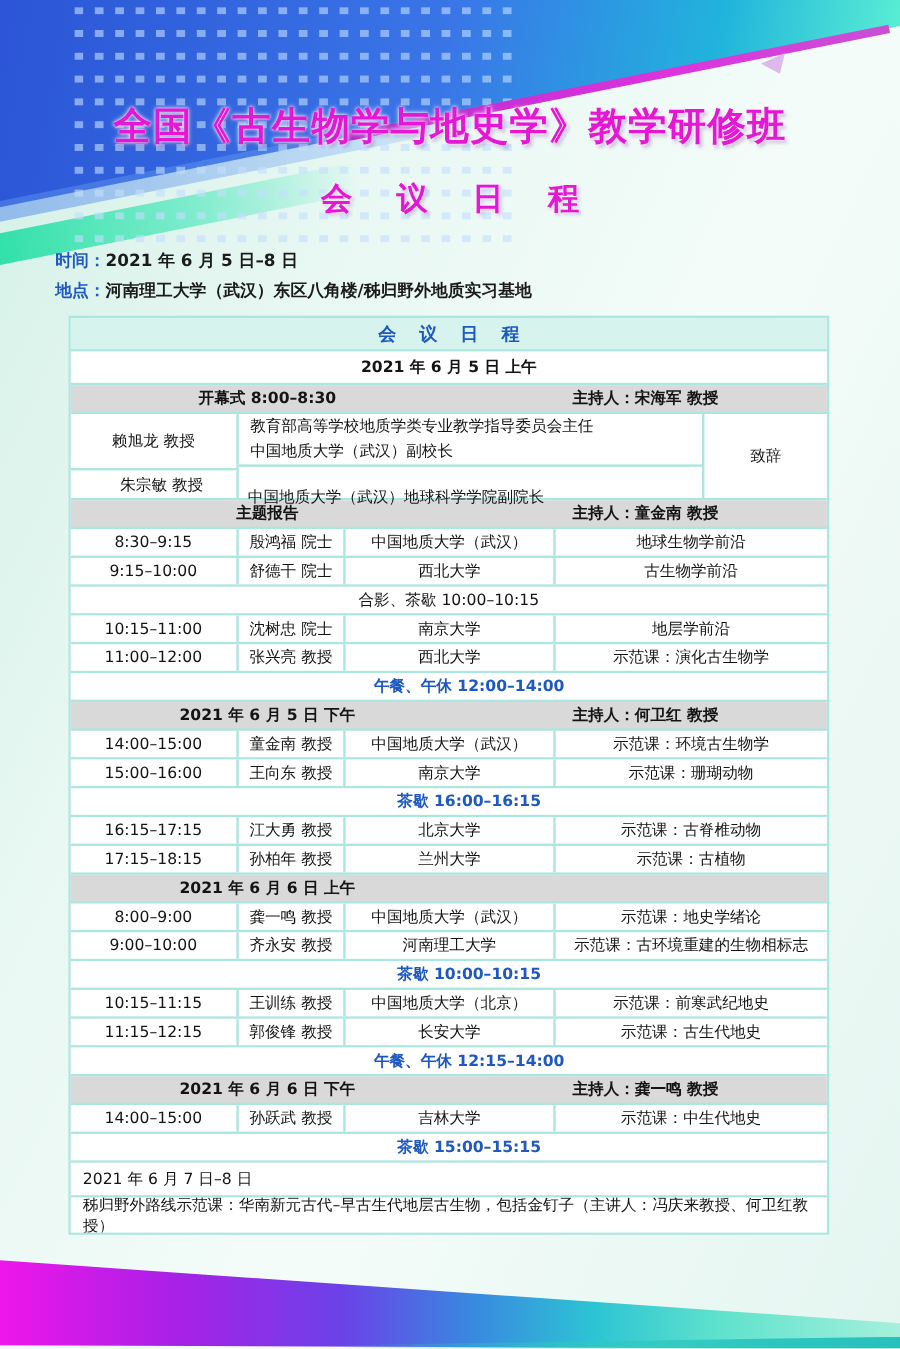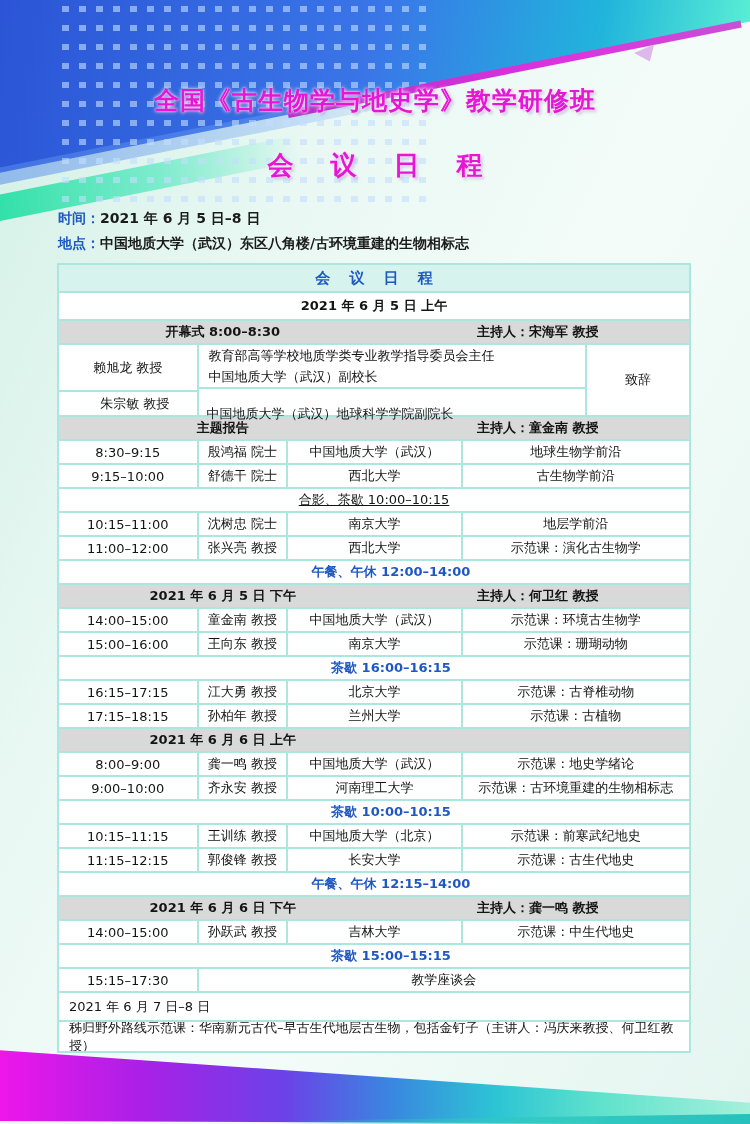--- a/index.html
+++ b/index.html
@@ -55,29 +55,29 @@
   }
   .deco-wedge-edge{
     position:absolute;left:280px;top:1114px;width:470px;height:10px;
     background:linear-gradient(90deg,rgba(53,204,196,0),#2fc8c0 70%,#28c0bc);
     clip-path:polygon(0 70%,100% 0,100% 100%,0 100%);
   }
 
   
   .title{
     position:absolute;left:0;right:0;top:84px;text-align:center;
-    font-size:25px;font-weight:bold;color:var(--magenta);letter-spacing:1px;
+    font-size:32px;font-weight:bold;color:var(--magenta);letter-spacing:1px;
     text-shadow:0 0 4px rgba(255,255,255,.95),0 0 2px rgba(255,214,247,.95),2px 2px 3px rgba(110,40,150,.35);
   }
   .subtitle{
     position:absolute;left:0;right:0;top:148px;text-align:center;
     font-size:26px;font-weight:bold;color:var(--magenta);letter-spacing:14px;padding-left:14px;
     text-shadow:0 0 4px rgba(255,255,255,.95),0 0 2px rgba(255,214,247,.95),2px 2px 3px rgba(110,40,150,.35);
   }
-  .info{position:absolute;left:58px;top:206px;font-size:14px;font-weight:bold;line-height:25px;color:#1b1b1b;}
+  .info{position:absolute;left:46px;top:206px;font-size:14px;font-weight:bold;line-height:25px;color:#1b1b1b;}
   .info .lbl{color:var(--blue);}
 
   
   .schedule{
     position:absolute;left:57px;top:263px;width:634px;
     border:2px solid var(--line);background:#ffffff;
     font-size:13px;color:#141414;
   }
   .row{display:flex;height:24px;border-bottom:2px solid var(--line);background:#ffffff;}
   .row:last-child{border-bottom:none;}
@@ -86,21 +86,21 @@
   .row.r-title .c{width:100%;color:var(--blue);font-weight:bold;font-size:15px;letter-spacing:7px;padding-left:7px;}
   .row.day{height:28px;font-weight:600;}
   .row.day .c{width:100%;}
   .row.session{background:var(--gray);font-weight:600;}
   .row.session .l{width:52%;}
   .row.session .r{flex:1;}
   .row.talk .time{width:22.15%;border-right:2px solid var(--line);}
   .row.talk .name{width:14.24%;border-right:2px solid var(--line);}
   .row.talk .org{width:27.69%;border-right:2px solid var(--line);}
   .row.talk .topic{flex:1;}
-  .row.note .c{width:100%;text-decoration:underline;}
+  .row.note .c{width:100%;}
   .row.brk .c{width:100%;color:var(--blue);font-weight:bold;padding-left:34px;}
   .row.activity .time{width:22.15%;border-right:2px solid var(--line);}
   .row.activity .rest{flex:1;}
   .row.leftnote{height:29px;}
   .row.leftnote .c{width:100%;justify-content:flex-start;text-align:left;padding-left:10px;}
   .row.opening{height:72px;}
   .col{display:flex;flex-direction:column;border-right:2px solid var(--line);}
   .col.names{width:22.15%;}
   .col.descs{width:61.7%;gap:16px;}
   .cell{display:flex;align-items:center;justify-content:center;}
@@ -120,21 +120,21 @@
   <div class="deco-teal"></div>
   <div class="deco-dots"></div>
   <div class="deco-ribbon"></div>
   <div class="deco-arrow"></div>
 
   <div class="title">全国《古生物学与地史学》教学研修班</div>
   <div class="subtitle">会 议 日 程</div>
 
   <div class="info">
     <div><span class="lbl">时间：</span><span>2021 年 6 月 5 日–8 日</span></div>
-    <div><span class="lbl">地点：</span><span>中国地质大学（武汉）东区八角楼/古环境重建的生物相标志</span></div>
+    <div><span class="lbl">地点：</span><span>河南理工大学（武汉）东区八角楼/秭归野外地质实习基地</span></div>
   </div>
 
   <div class="schedule">
     <div class="row r-title">
       <div class="c">会 议 日 程</div>
     </div>
     <div>
         <div class="row day">
           <div class="c">2021 年 6 月 5 日 上午</div>
         </div>
@@ -262,24 +262,20 @@
         </div>
         <div class="row talk">
           <div class="c time">14:00–15:00</div>
           <div class="c name">孙跃武 教授</div>
           <div class="c org">吉林大学</div>
           <div class="c topic">示范课：中生代地史</div>
         </div>
         <div class="row brk">
           <div class="c">茶歇  15:00–15:15</div>
         </div>
-        <div class="row activity">
-          <div class="c time">15:15–17:30</div>
-          <div class="c rest">教学座谈会</div>
-        </div>
         <div class="row leftnote">
           <div class="c">2021 年 6 月 7 日–8 日</div>
         </div>
         <div class="row leftnote">
           <div class="c">秭归野外路线示范课：华南新元古代–早古生代地层古生物，包括金钉子（主讲人：冯庆来教授、何卫红教授）</div>
         </div>
       </div>
   </div>
 
   <div class="deco-wedge"></div>

